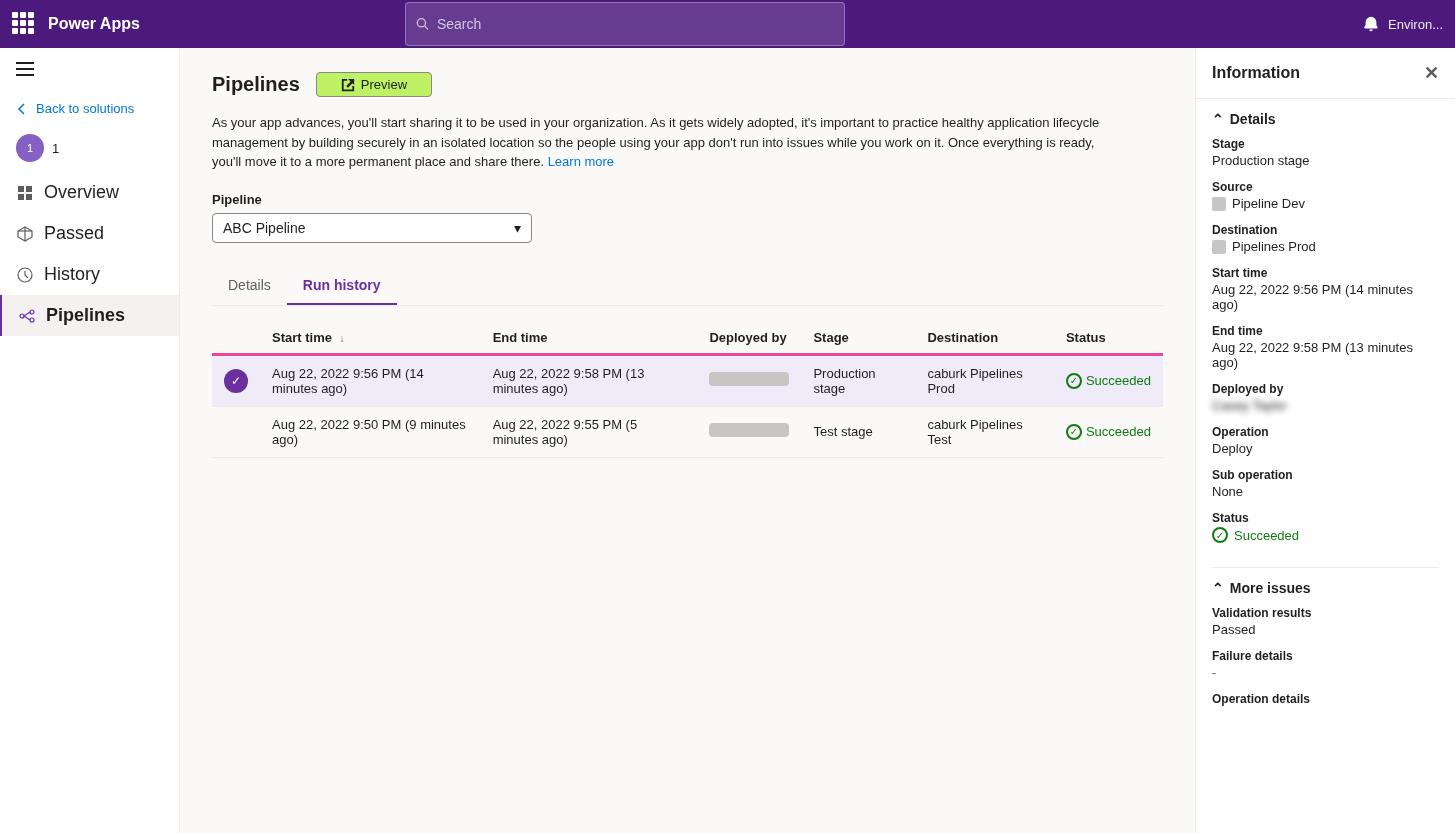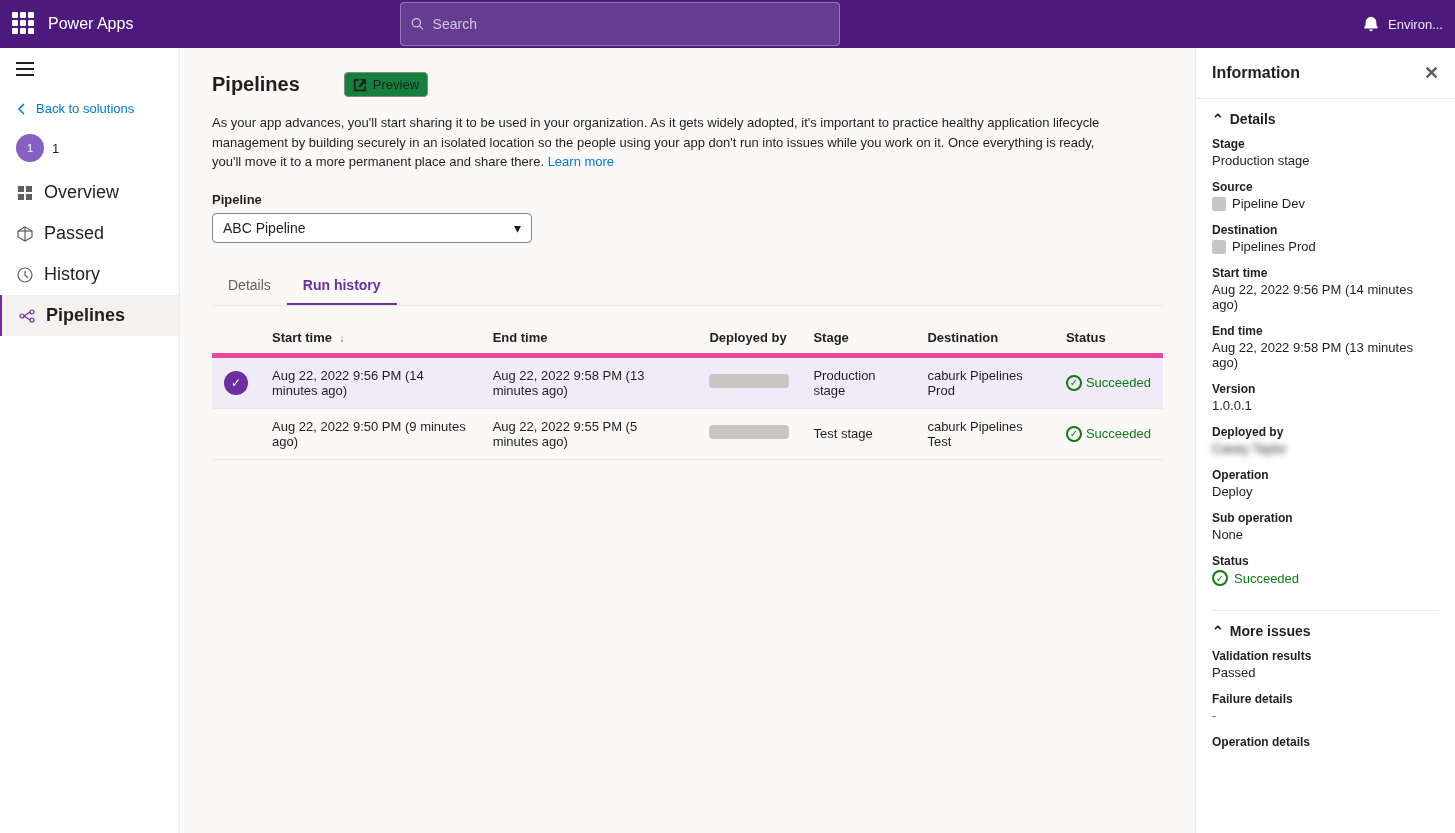--- a/index.html
+++ b/index.html
@@ -14,21 +14,21 @@
       padding: 0 12px;
       gap: 12px;
       flex-shrink: 0;
       color: white;
     }
     .topbar-grid-icon {
       width: 24px; height: 24px;
       display: grid; grid-template-columns: repeat(3,6px); grid-template-rows: repeat(3,6px); gap: 2px; cursor: pointer;
     }
     .topbar-grid-icon span { background: white; border-radius: 1px; display: block; }
-    .topbar-logo { font-size: 16px; font-weight: 400; color: white; white-space: nowrap; }
+    .topbar-logo { font-size: 16px; font-weight: 700; color: white; white-space: nowrap; }
     .topbar-search {
       flex: 1; max-width: 440px; margin: 0 auto;
       background: rgba(255,255,255,0.15);
       border: 1px solid rgba(255,255,255,0.3);
       border-radius: 4px;
       display: flex; align-items: center; padding: 0 10px; gap: 8px; height: 44px;
     }
     .topbar-search input {
       background: transparent; border: none; outline: none; color: white; font-size: 14px; width: 100%;
     }
@@ -54,41 +54,41 @@
     .sidebar-nav-item.active { background: #f3f2f1; border-left: 2px solid #6b2fa0; font-weight: 600; }
     .sidebar-icon { width: 18px; height: 18px; display: flex; align-items: center; justify-content: center; color: #605e5c; }
     .sidebar-nav-item.active .sidebar-icon { color: #6b2fa0; }
 
     
     .main { flex: 1; overflow-y: auto; padding: 24px 32px; background: #faf9f8; }
     .page-header { display: flex; align-items: center; gap: 16px; margin-bottom: 16px; }
     .page-title { font-size: 20px; font-weight: 600; color: #201f1e; }
     .preview-btn {
       display: flex; align-items: center; gap: 6px; border: 1px solid #8a8886;
-      border-radius: 4px; padding: 4px 8px; background: #15803d; cursor: pointer; font-size: 13px; color: #201f1e; margin-left: 28px;
+      border-radius: 4px; padding: 4px 24px; background: #bef264; cursor: pointer; font-size: 13px; color: #201f1e;
     }
     .description { font-size: 13px; color: #201f1e; line-height: 1.5; margin-bottom: 20px; max-width: 900px; }
     .description a { color: #0078d4; text-decoration: none; }
     .pipeline-label { font-size: 13px; font-weight: 600; margin-bottom: 6px; }
     .pipeline-select {
       display: flex; align-items: center; justify-content: space-between;
       border: 1px solid #8a8886; border-radius: 4px; padding: 6px 10px;
       background: white; cursor: pointer; width: 320px; font-size: 14px;
     }
     .tabs { display: flex; gap: 0; border-bottom: 1px solid #edebe9; margin-top: 24px; margin-bottom: 16px; }
     .tab {
       padding: 10px 16px; font-size: 14px; cursor: pointer; color: #605e5c; border-bottom: 2px solid transparent;
     }
     .tab.active { color: #6b2fa0; border-bottom-color: #6b2fa0; font-weight: 600; }
 
     
     .run-table { width: 100%; border-collapse: collapse; font-size: 13px; }
     .run-table th {
       text-align: left; padding: 8px 12px; font-weight: 600; color: #201f1e;
-      border-bottom: 5px solid #ec4899; white-space: nowrap;
+      border-bottom: 3px solid #ec4899; white-space: nowrap;
     }
     .run-table td { padding: 10px 12px; border-bottom: 1px solid #edebe9; vertical-align: middle; }
     .run-table tr.selected td { background: #f0ebf8; }
     .check-circle { width: 24px; height: 24px; border-radius: 50%; background: #6b2fa0; display: flex; align-items: center; justify-content: center; color: white; font-size: 12px; }
     .status-success { display: flex; align-items: center; gap: 4px; color: #107c10; }
     .status-success-icon { width: 16px; height: 16px; border-radius: 50%; border: 2px solid #107c10; display: flex; align-items: center; justify-content: center; font-size: 10px; color: #107c10; }
     .blurred { background: #c8c6c4; border-radius: 4px; height: 14px; width: 80px; display: inline-block; }
     .sort-arrow { font-size: 10px; margin-left: 4px; color: #605e5c; }
 
     
@@ -330,24 +330,20 @@
       <div class="info-field">
         <div class="info-field-label">Start time</div>
         <div class="info-field-value">Aug 22, 2022 9:56 PM (14 minutes ago)</div>
       </div>
 
       <div class="info-field">
         <div class="info-field-label">End time</div>
         <div class="info-field-value">Aug 22, 2022 9:58 PM (13 minutes ago)</div>
       </div>
 
-      <div class="info-field">
-        <div class="info-field-label">Version</div>
-        <div class="info-field-value">1.0.0.1</div>
-      </div>
 
       <div class="info-field">
         <div class="info-field-label">Deployed by</div>
         <div class="info-field-value" style="filter: blur(3px); user-select: none;">Casey Taylor</div>
       </div>
 
       <div class="info-field">
         <div class="info-field-label">Operation</div>
         <div class="info-field-value">Deploy</div>
       </div>

